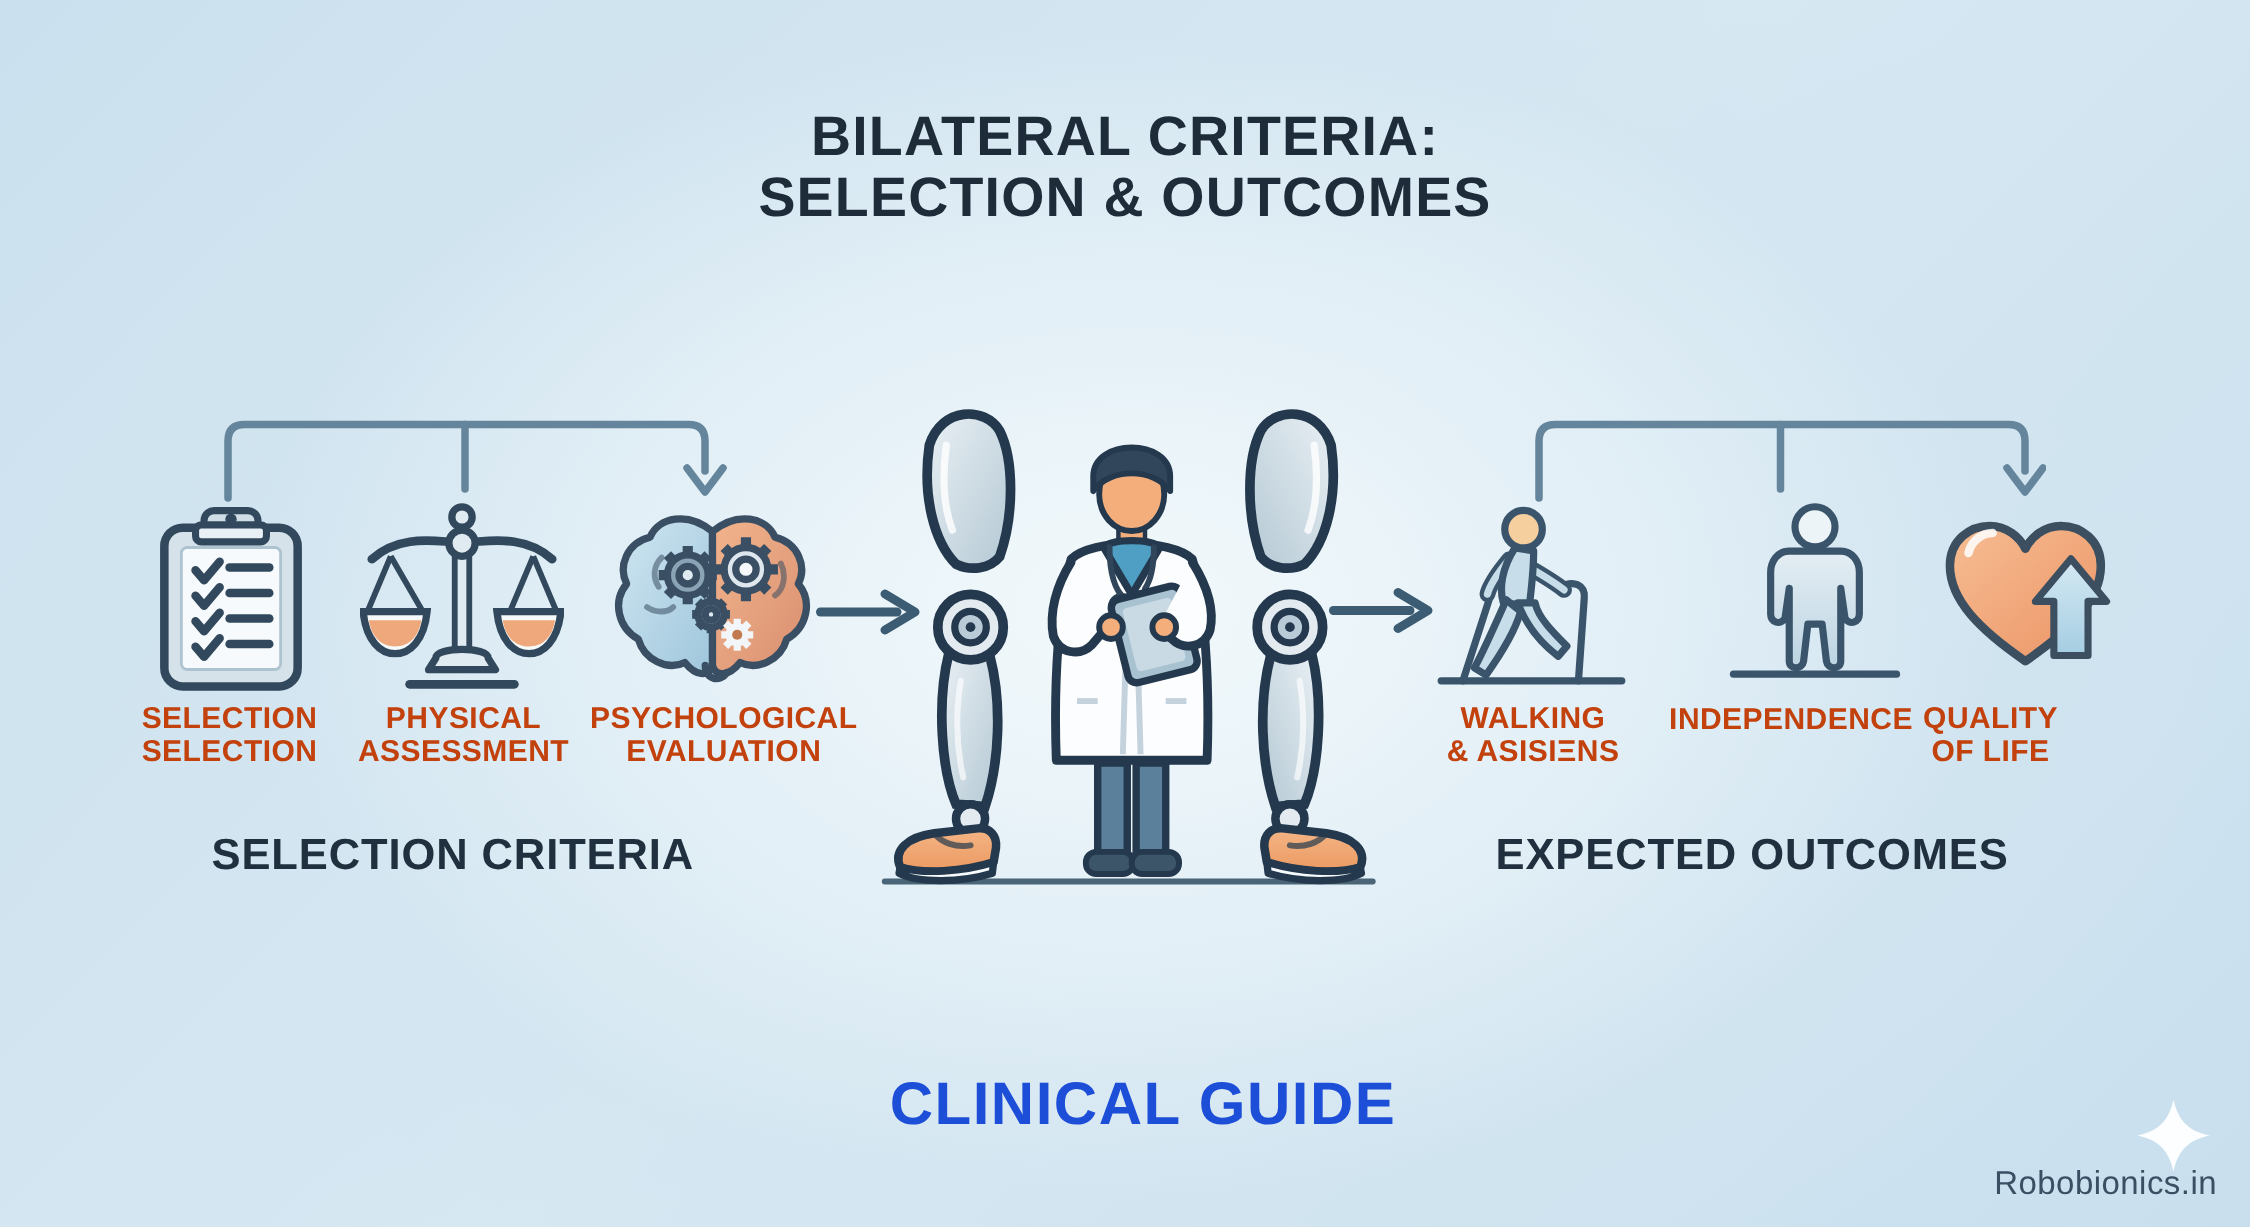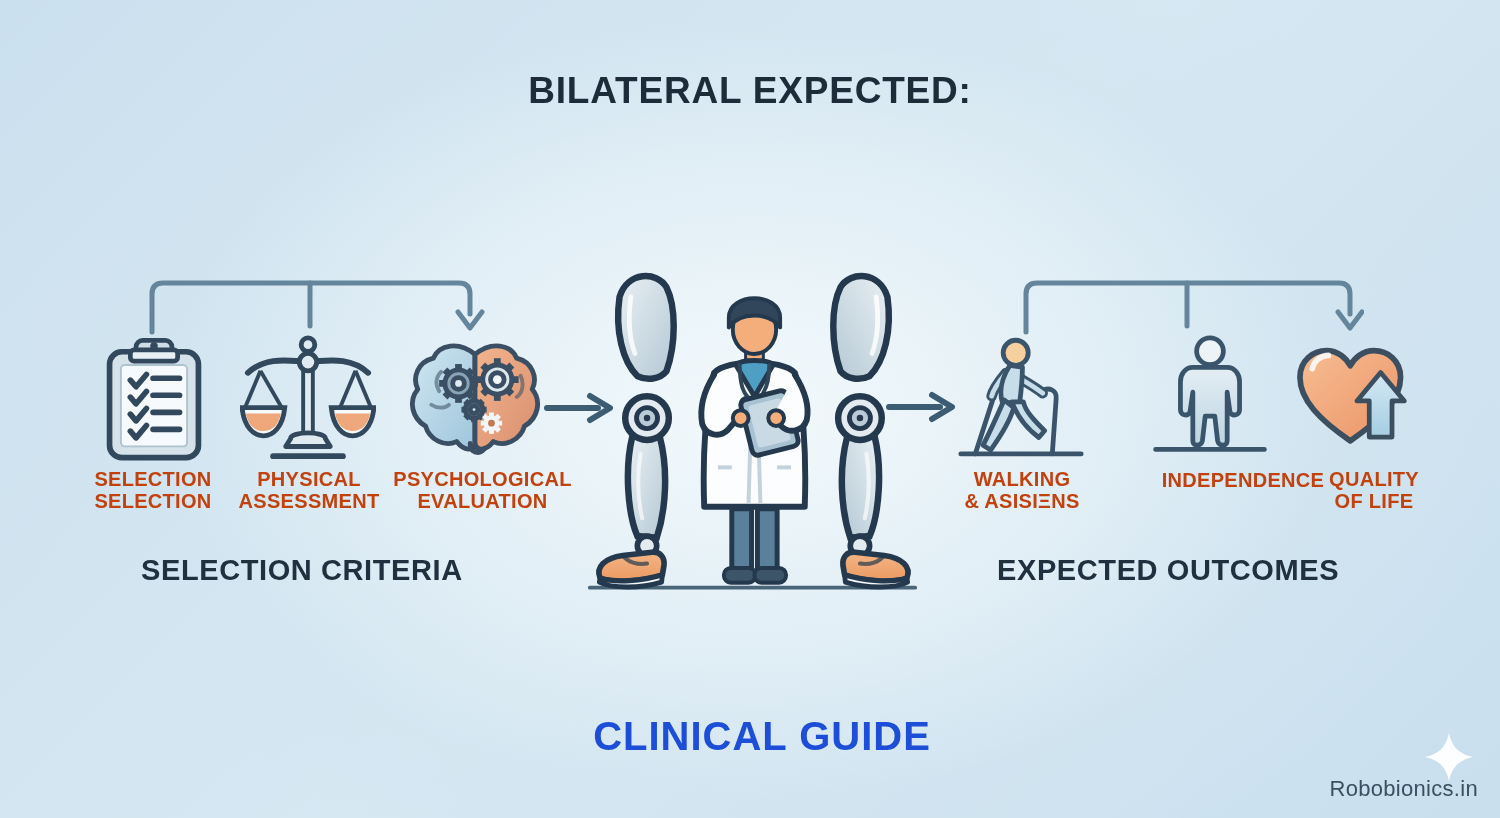--- a/index.html
+++ b/index.html
@@ -31,21 +31,22 @@
   }
   .watermark-text{
     top:776px;right:22px;font-size:22px;color:#3b4f63;letter-spacing:.3px;
   }
   svg{display:block;}
 </style>
 </head>
 <body>
 
 <div class="abs title">
-  <div>BILATERAL EXPECTED:</div>
+  <div>BILATERAL CRITERIA:</div>
+  <div>SELECTION &amp; OUTCOMES</div>
 </div>
 
 <svg class="abs" style="left:138px;top:274px" width="348" height="72" viewBox="0 0 348 72">
   <path d="M14,58 L14,20 Q14,9 25,9 L321,9 Q332,9 332,20 L332,40" fill="none" stroke="#64859b" stroke-width="5" stroke-linecap="round"></path>
   <path d="M172,9 L172,52" fill="none" stroke="#64859b" stroke-width="5" stroke-linecap="round"></path>
   <path d="M320,38 L332,54 L344,38" fill="none" stroke="#64859b" stroke-width="5" stroke-linecap="round" stroke-linejoin="round"></path>
 </svg>
 
 <svg class="abs" style="left:1012px;top:274px" width="352" height="72" viewBox="0 0 352 72">
   <path d="M14,58 L14,20 Q14,9 25,9 L327,9 Q338,9 338,20 L338,40" fill="none" stroke="#64859b" stroke-width="5" stroke-linecap="round"></path>
@@ -255,25 +256,25 @@
   <span>ASSESSMENT</span>
 </div>
 <div class="abs icon-label" style="left:390px;top:468px;width:185px">
   <span>PSYCHOLOGICAL</span>
   <span>EVALUATION</span>
 </div>
 <div class="abs icon-label" style="left:937px;top:468px;width:170px">
   <span>WALKING</span>
   <span>&amp; ASISIΞNS</span>
 </div>
-<div class="abs icon-label" style="left:1153px;top:469px;width:180px">
+<div class="abs icon-label" style="left:1104px;top:469px;width:180px">
   <span>INDEPENDENCE</span>
   <span></span>
 </div>
-<div class="abs icon-label" style="left:1289px;top:468px;width:170px">
+<div class="abs icon-label" style="left:1242px;top:468px;width:170px">
   <span>QUALITY</span>
   <span>OF LIFE</span>
 </div>
 
 <div class="abs caption" style="left:141px;top:554px;width:360px">SELECTION CRITERIA</div>
 <div class="abs caption" style="left:997px;top:554px;width:380px">EXPECTED OUTCOMES</div>
 
 <div class="abs footer-text">CLINICAL GUIDE</div>
 
 <svg class="abs" style="left:1425px;top:733px" width="48" height="48" viewBox="0 0 48 48">

